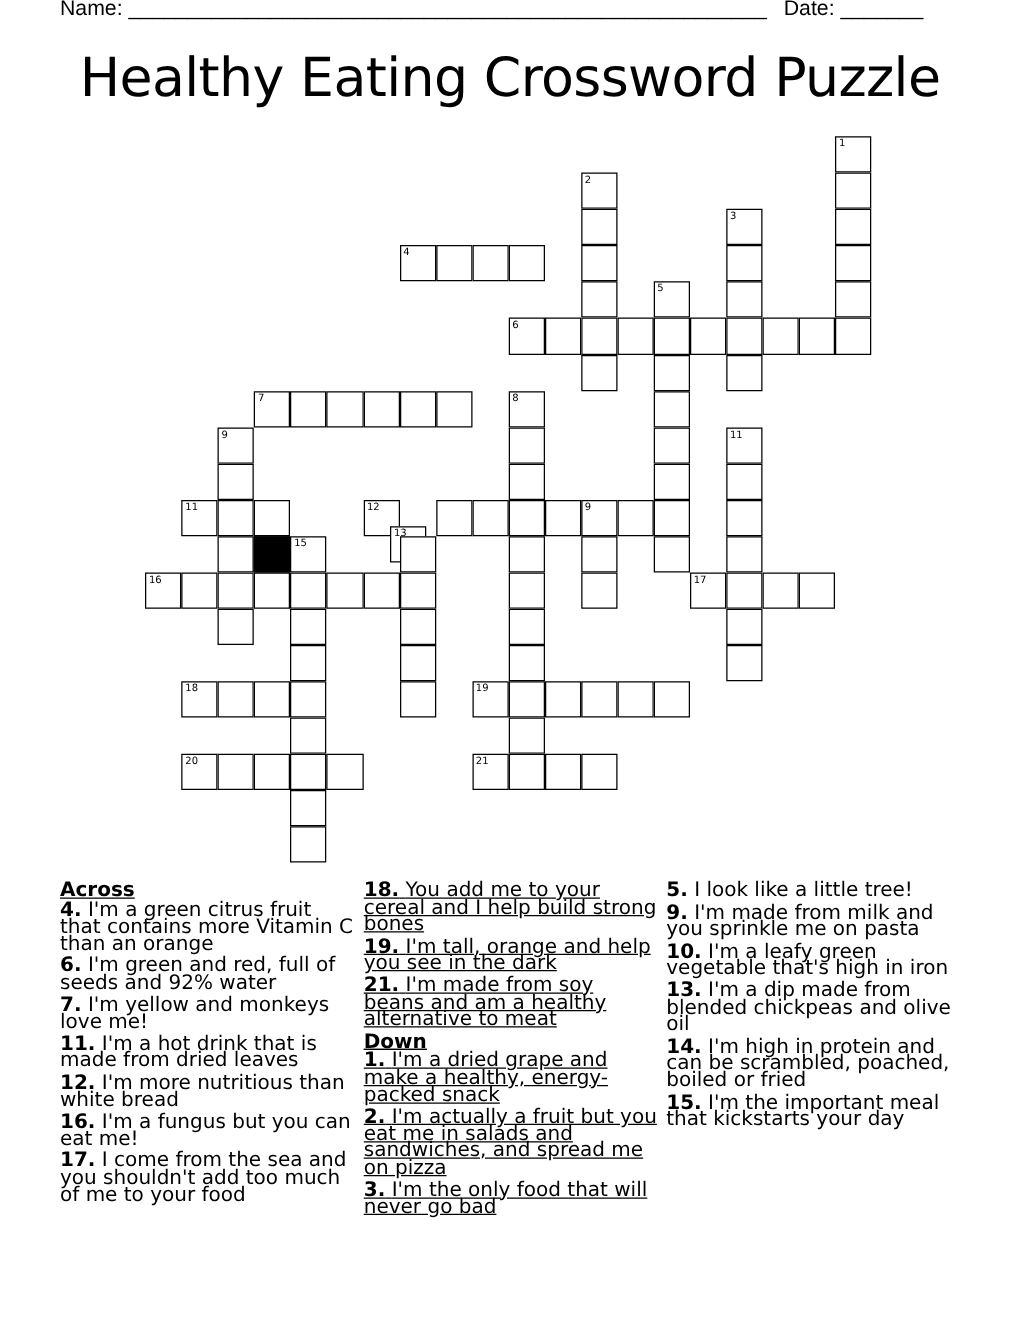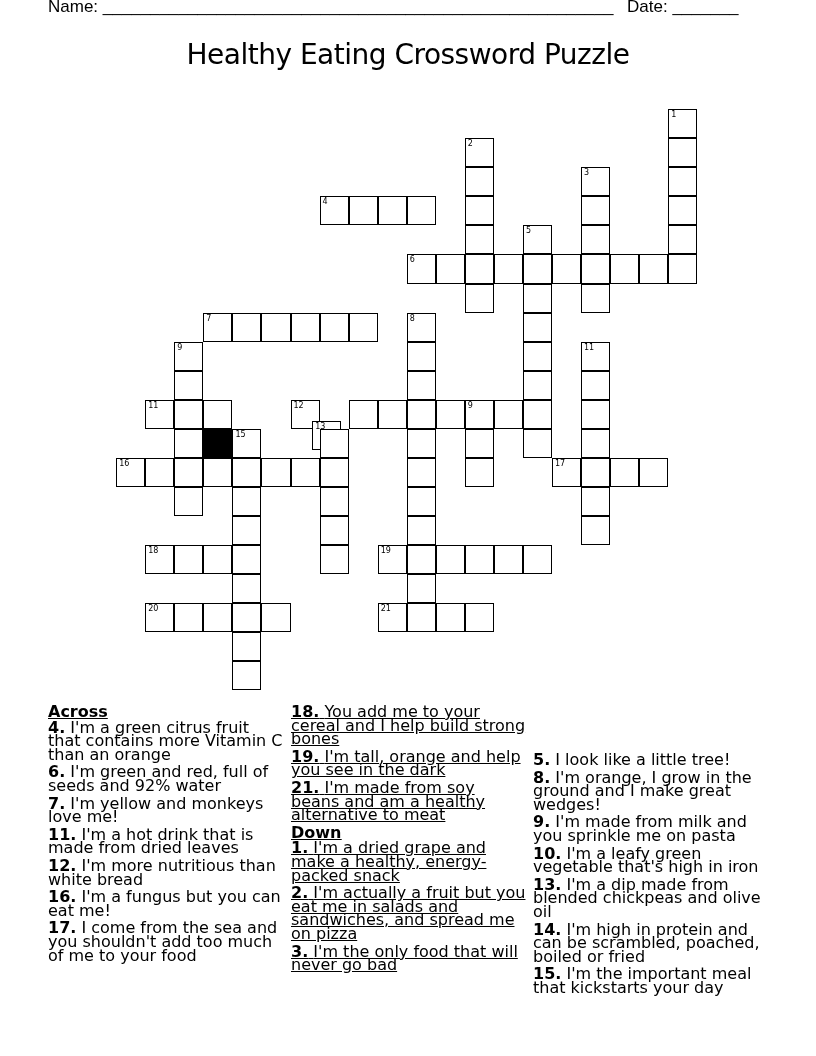--- a/index.html
+++ b/index.html
@@ -1,35 +1,35 @@
 <!DOCTYPE html>
 <html><head>
 <meta charset="utf-8">
 <style>
   html, body { margin: 0; padding: 0; background: #ffffff; }
   body { width: 816px; height: 1056px; position: relative; overflow: hidden; color: #000; }
   .hdr { position: absolute; top: -3px; font-family: "Liberation Sans", sans-serif; font-size: 17px; white-space: nowrap; }
   #name-area { left: 48px; }
   #date-area { left: 627px; }
   .title { position: absolute; top: 38px; left: 0; width: 816px; text-align: center;
-           font-family: "DejaVu Sans", sans-serif; font-size: 28px; letter-spacing: -0.5px; }
+           font-family: "DejaVu Sans", sans-serif; font-size: 43px; letter-spacing: -0.5px; }
   #grid { position: absolute; left: 117px; top: 110px; width: 582px; height: 582px; }
   .cell { position: absolute; width: 29.05px; height: 29.05px; box-sizing: border-box;
           border: 1.6px solid #000; background: #fff; margin-left: -0.8px; margin-top: -0.8px; }
   .cell.black { background: #000; }
   .cell .num { position: absolute; top: 0px; left: 2px; font-family: "DejaVu Sans", sans-serif;
                font-size: 8px; line-height: 9px; }
   .clues { position: absolute; top: 705px; font-family: "DejaVu Sans", sans-serif; font-size: 16px;
            line-height: 13.6px; }
   .clues .section-h { font-weight: bold; text-decoration: underline; margin-bottom: 2px; }
   .clue { margin-bottom: 4px; }
   .clue b { font-weight: bold; }
   #col1 { left: 48px; width: 236px; }
   #col2 { left: 291px; width: 236px; text-decoration: underline; }
-  #col3 { left: 533px; width: 236px; margin-top: 48px; }
+  #col3 { left: 533px; width: 236px; }
 </style>
 </head>
 <body>
 
 <div class="hdr" id="name-area">
   <span>Name:</span>
   <span>______________________________________________________</span>
 </div>
 <div class="hdr" id="date-area">
   <span>Date:</span>
@@ -213,19 +213,18 @@
   <div class="clue"><b>19.</b> <span>I'm tall, orange and help you see in the dark</span></div>
   <div class="clue"><b>21.</b> <span>I'm made from soy beans and am a healthy alternative to meat</span></div>
   <div class="section-h">Down</div>
   <div class="clue"><b>1.</b> <span>I'm a dried grape and make a healthy, energy-packed snack</span></div>
   <div class="clue"><b>2.</b> <span>I'm actually a fruit but you eat me in salads and sandwiches, and spread me on pizza</span></div>
   <div class="clue"><b>3.</b> <span>I'm the only food that will never go bad</span></div>
 </div>
 
 <div class="clues" id="col3">
   <div class="clue"><b>5.</b> <span>I look like a little tree!</span></div>
-  <div class="clue"><b>8.</b> <span>I'm orange, I grow in the ground and I make great wedges!</span></div>
   <div class="clue"><b>9.</b> <span>I'm made from milk and you sprinkle me on pasta</span></div>
   <div class="clue"><b>10.</b> <span>I'm a leafy green vegetable that's high in iron</span></div>
   <div class="clue"><b>13.</b> <span>I'm a dip made from blended chickpeas and olive oil</span></div>
   <div class="clue"><b>14.</b> <span>I'm high in protein and can be scrambled, poached, boiled or fried</span></div>
   <div class="clue"><b>15.</b> <span>I'm the important meal that kickstarts your day</span></div>
 </div>
 
 </body></html>

